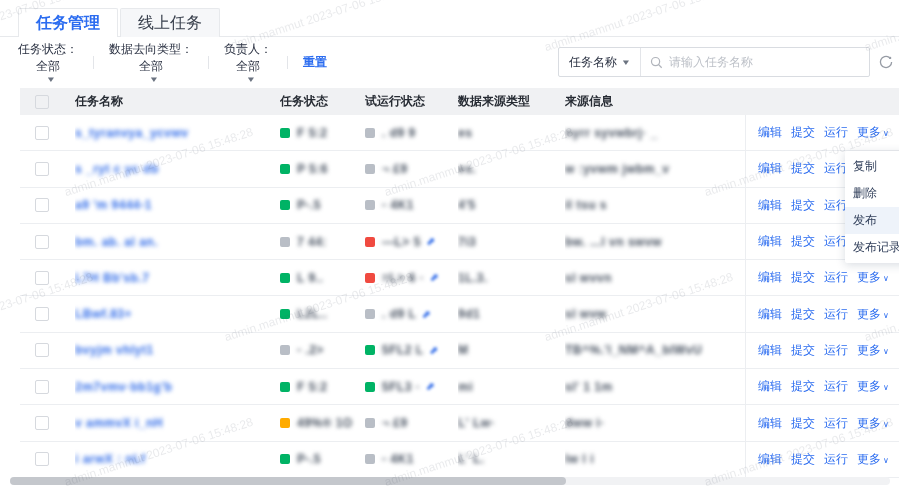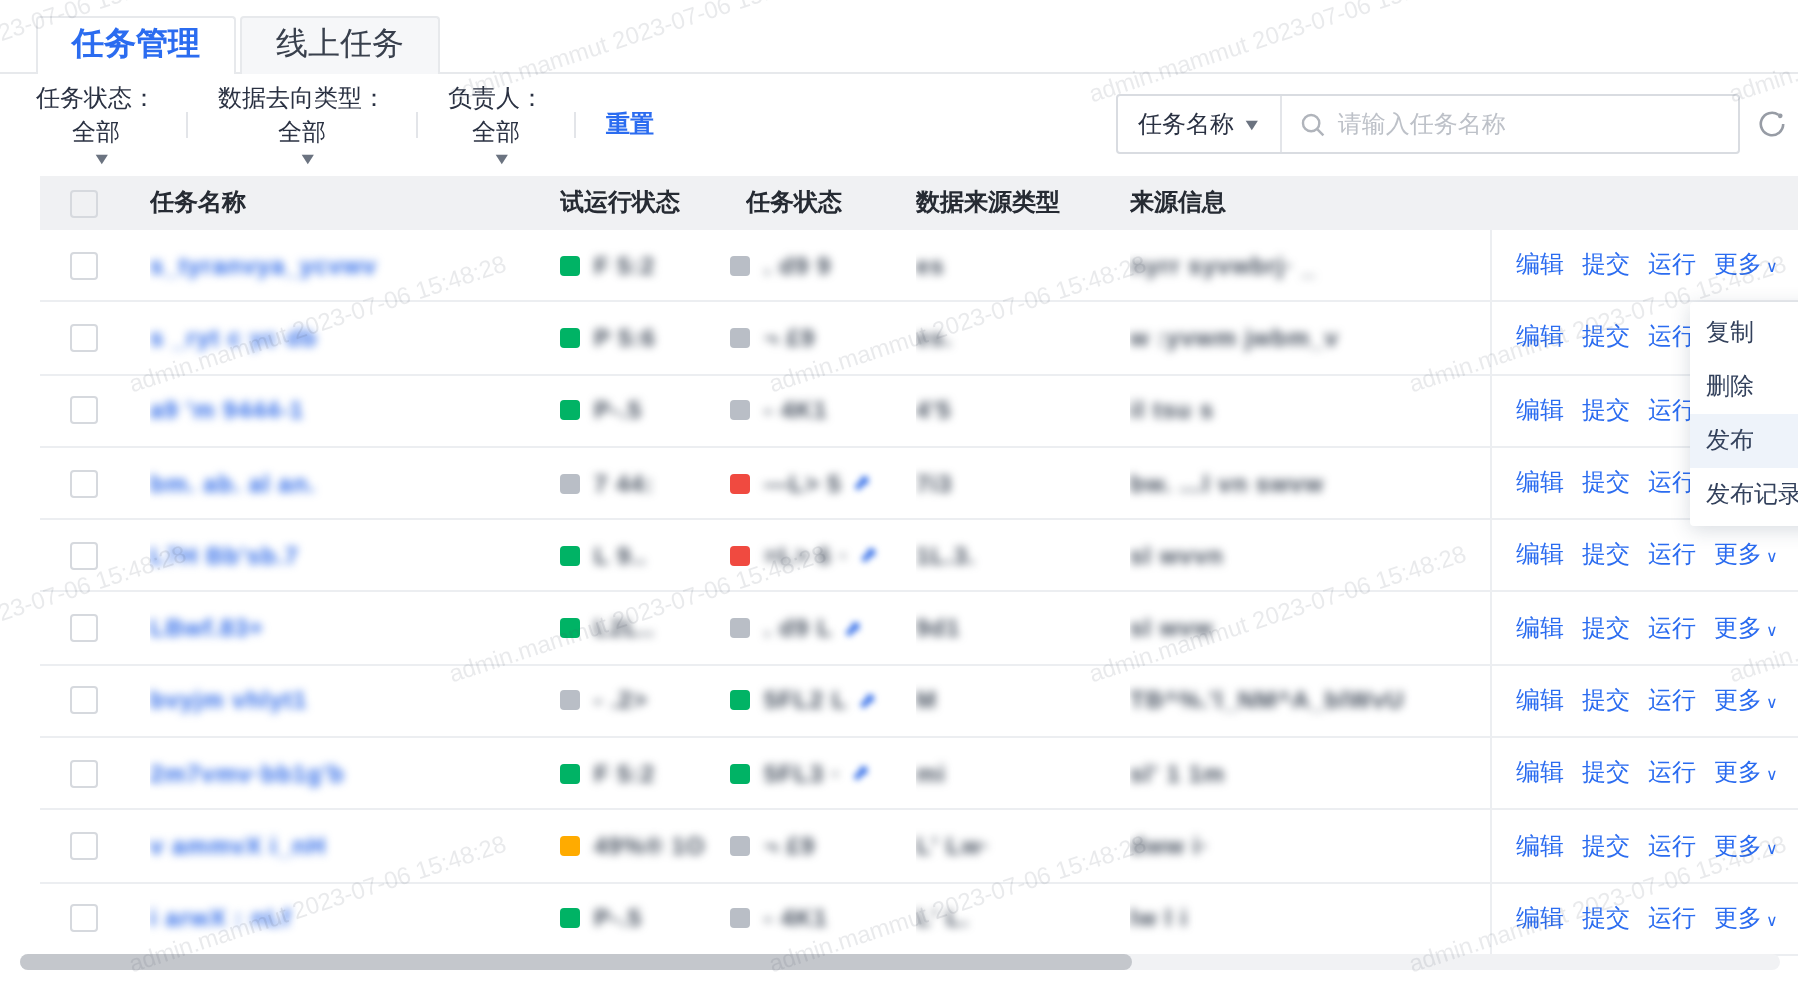--- a/index.html
+++ b/index.html
@@ -122,22 +122,22 @@
     <circle cx="12.1" cy="3.9" r="1.2" fill="#979ca5"></circle>
   </svg>
 </div>
 
 <div class="table">
   <div class="tr thead">
     <div class="td c-check">
         <span class="checkbox"></span>
       </div>
     <div class="td c-name">任务名称</div>
+    <div class="td c-status">任务状态</div>
     <div class="td c-trial">试运行状态</div>
-    <div class="td c-status">任务状态</div>
     <div class="td c-srctype">数据来源类型</div>
     <div class="td c-srcinfo">来源信息</div>
   </div>
   <div id="tbody">
   <div class="tr row">
     <div class="td c-check">
           <span class="checkbox"></span>
         </div>
     <div class="td c-name">
           <span class="mask blue">s_tyranvya_ycvwv</span>

